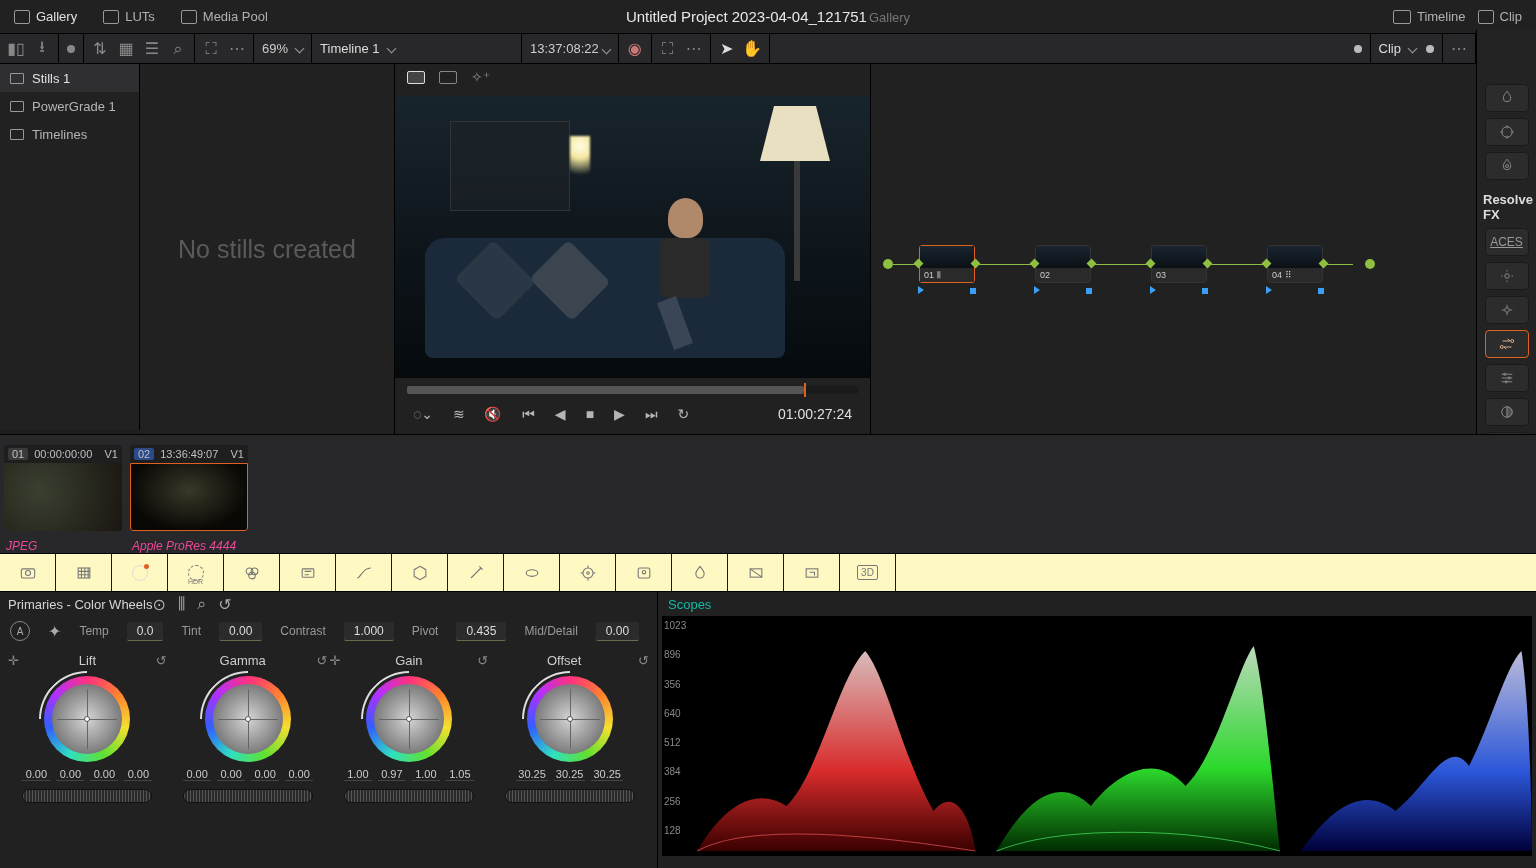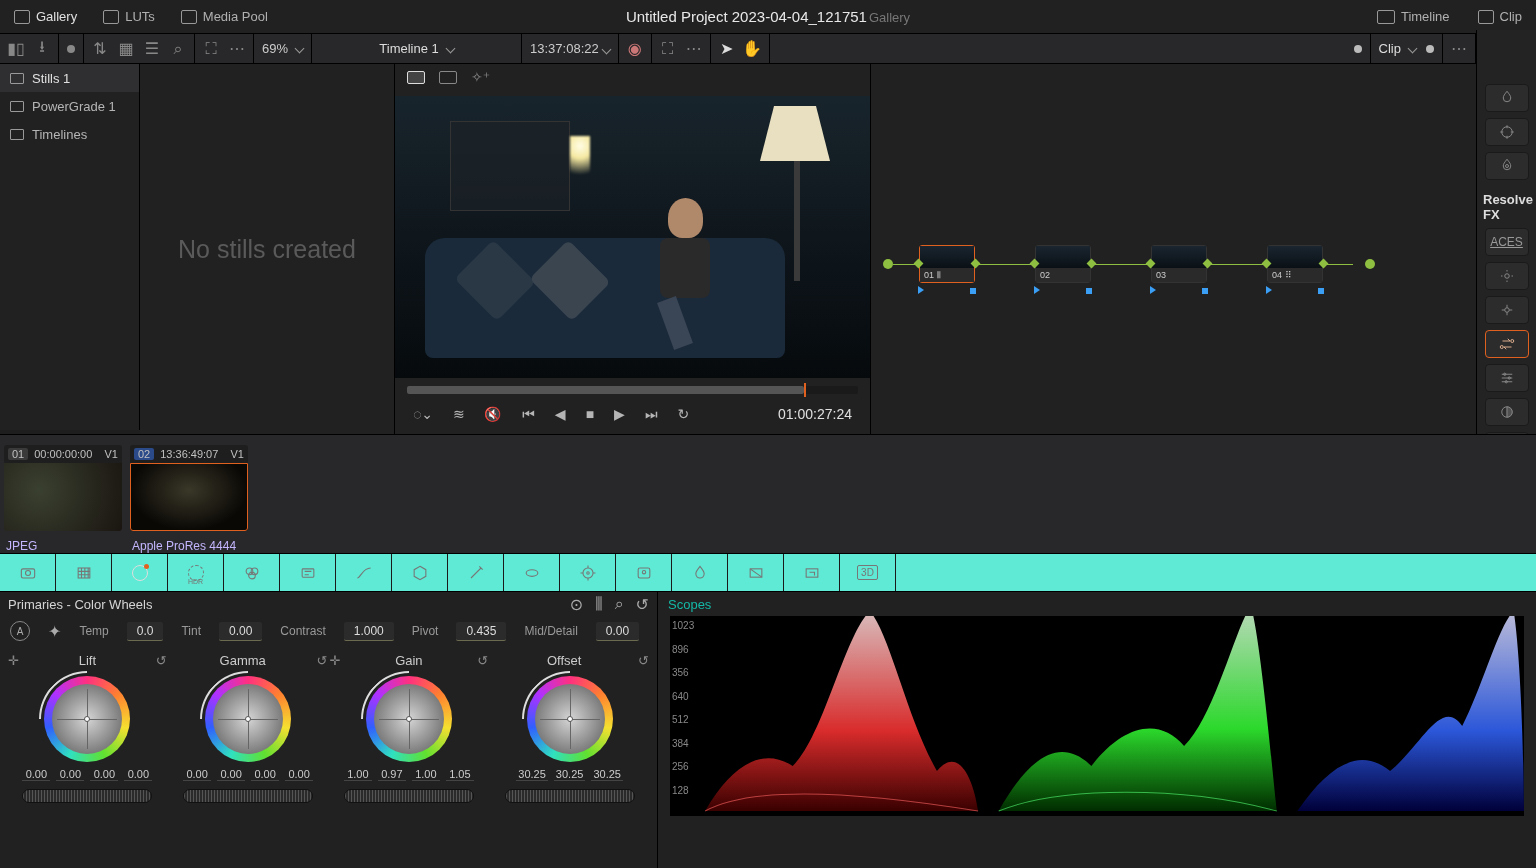--- a/index.html
+++ b/index.html
@@ -5,21 +5,21 @@
   * { box-sizing: border-box; margin: 0; padding: 0; font-family: "Segoe UI", Arial, sans-serif; }
   body { background: #1e1e1e; color: #c0c0c0; width: 1536px; height: 868px; overflow: hidden; position: relative; }
   .topbar { height: 34px; background: #212121; border-bottom: 1px solid #000; display: flex; align-items: center; padding: 0 8px; position: relative; }
   .topbar .group { display: flex; align-items: center; gap: 14px; height:100%; }
   .tab-btn { display: flex; align-items: center; gap: 6px; color: #b0b0b0; font-size: 13px; padding: 4px 6px; cursor:pointer;}
   .tab-btn.active { color: #e0e0e0; }
   .tab-icon { width: 16px; height: 14px; border: 1px solid #999; border-radius: 2px; position:relative;}
   .center-title { position: absolute; left: 50%; transform: translateX(-50%); display:flex; gap:2px; align-items:baseline;}
   .center-title .pname { color: #e8e8e8; font-size: 15px; font-weight: 500;}
   .center-title .pstatus { color: #777; font-size: 13px;}
-  .topbar-right { margin-left:auto; display:flex; gap:16px; align-items:center;}
+  .topbar-right { margin-left:auto; display:flex; gap:0; align-items:center;}
   .topbar-right .tab-btn { font-size:13px;}
   
   .toolbar2 { height: 30px; background: #28282a; border-bottom: 1px solid #000; display: flex; align-items:center; position:relative;}
   .toolbar2 .seg { display:flex; align-items:center; height:100%; padding:0 8px; gap:10px; border-right:1px solid #000;}
   .tool-icon { width:16px; height:16px; display:flex; align-items:center; justify-content:center; color:#888; cursor:pointer;}
   .dot { width:8px; height:8px; border-radius:50%;}
   .zoom-sel { color:#ccc; font-size:13px; display:flex; align-items:center; gap:4px;}
   .tl-name { color:#ddd; font-size:13px; display:flex; gap:4px; align-items:center;}
   .timecode-top { color:#ccc; font-size:13px;}
   
@@ -76,34 +76,34 @@
   .lib-btn.sel { border:1px solid #e06020; color:#e0b090;}
   .fxlabel { color:#ddd; font-size:13px; font-weight:600; margin:12px 0 4px 6px;}
   
   .clip-row { position:absolute; left:0; top:434px; right:0; height:120px; background:#28282a; border-top:1px solid #000; border-bottom:1px solid #000;}
   .clip { position:absolute; top:10px; width:118px;}
   .clip-head { height:18px; background:#1e1e1e; color:#c0c0c0; font-size:11px; display:flex; align-items:center; padding:0 4px; gap:6px; border-radius:3px 3px 0 0;}
   .clip-num{background:#3a3a3a;padding:0 4px;border-radius:2px;}
   .clip-thumb { width:118px; height:68px; background:#0a1015; border-radius:0 0 3px 3px;}
   .clip.sel .clip-thumb { outline:1px solid #e06020; outline-offset:-1px;}
   .clip.sel .clip-head .clip-num{ background:#2a4a8a;}
-  .clip-label { position:absolute; top:104px; color:#c4b5fd; font-size:12px;}
+  .clip-label { position:absolute; top:104px; color:#ec4899; font-size:12px;font-style:italic;}
   .ct-audience { background:radial-gradient(circle at 30% 40%,#3a4030,#1a1510);}
   .ct-room     { background:radial-gradient(ellipse at 50% 40%,#3a3828 0%,#0a0805 70%);}
   
-  .palette-row { position:absolute; left:0; top:554px; right:0; height:38px; background:#5eead4; border-bottom:1px solid #000; display:flex; align-items:center;}
+  .palette-row { position:absolute; left:0; top:554px; right:0; height:38px; background:#fef9c3; border-bottom:1px solid #000; display:flex; align-items:center;}
   .pal-cell { width:56px; height:100%; display:flex; align-items:center; justify-content:center; border-right:1px solid #1a1a1a; color:#777; cursor:pointer;}
   .pal-cell.active { color:#ddd;}
   .pal-cell svg { width:20px; height:20px;}
   .pal-cell .ring{width:16px;height:16px;border:1.5px solid currentColor;border-radius:50%;position:relative;}
   .pal-cell.active .ring::after{content:'';position:absolute;top:-2px;right:-2px;width:5px;height:5px;border-radius:50%;background:#e06020;}
   
   .bottom { position:absolute; left:0; top:592px; right:0; bottom:0; display:flex;}
   .wheels-pane { width:658px; background:#212121; border-right:1px solid #000;}
-  .wp-head { height:24px; display:flex; align-items:center; padding:0 8px; justify-content:space-between;}
+  .wp-head { height:24px; display:flex; align-items:center; padding:0 8px; }
   .wp-title { color:#d5d5d5; font-size:13px; font-weight:500;}
   .wp-icons { display:flex; gap:12px; color:#aaa;}
   .wp-icons span{cursor:pointer;}
   .wp-params { height:30px; display:flex; align-items:center; gap:18px; padding:0 10px;}
   .wp-params .lab { color:#999; font-size:12px;}
   .wp-params .val { color:#ddd; font-size:12px; background:#2b2b2b; padding:2px 10px; border-radius:2px; border-bottom:1px solid #6b6b50;}
   .auto-badge { width:20px;height:20px;border:1px solid #888;border-radius:50%;display:flex;align-items:center;justify-content:center;font-size:10px;color:#aaa; cursor:pointer;}
   .wheels-grid { display:flex; padding:4px 8px 0 8px; gap:2px;}
   .wheel-col { flex:1; display:flex; flex-direction:column; align-items:center;}
   .wc-head { width:100%; display:flex; align-items:center; justify-content:space-between; color:#ccc; font-size:13px; height:20px;}
@@ -120,21 +120,21 @@
   .wheel-cross::before{left:50%;top:0;width:1px;height:100%;}
   .wheel-cross::after{top:50%;left:0;height:1px;width:100%;}
   .wc-vals { display:flex; gap:6px; color:#ccc; font-size:11px;}
   .wc-vals span{border-bottom:1px solid #444;padding:0 2px;min-width:28px;text-align:center;}
   .wc-jog { width:130px; height:14px; margin-top:8px;
     background:repeating-linear-gradient(90deg,#555 0,#555 1px,#2a2a2a 1px,#2a2a2a 3px);
     border-radius:7px; border:1px solid #111;}
   
   .scopes-pane { flex:1; background:#212121;}
   .sc-head { height:24px; display:flex; align-items:center; padding:0 10px; color:#14b8a6; font-size:13px; font-weight:500;}
-  .scope { position:relative; height:200px; margin:0 12px; background:#000; overflow:hidden;}
+  .scope { position:relative; height:240px; margin:0 4px; background:#000; overflow:hidden;}
   .scope-ylabels { position:absolute; left:2px; top:0; height:100%; display:flex; flex-direction:column; justify-content:space-between; padding:4px 0 20px 0;}
   .scope-ylabels span{color:#888;font-size:10px;}
   .wave { position:absolute; bottom:0; left:30px; right:0;}
   .wave svg{width:100%;height:220px;display:block;}
   
   .chev::after{content:'';display:inline-block;width:6px;height:6px;border-right:1px solid #999;border-bottom:1px solid #999;transform:rotate(45deg);margin-left:4px;vertical-align:middle;}
 </style>
 </head>
 <body>
 
@@ -185,21 +185,21 @@
   </div>
   <div class="seg">
     <div class="tool-icon">⛶</div>
     <div class="tool-icon">⋯</div>
   </div>
   <div class="seg">
       <div class="zoom-sel chev">
         <span>69%</span>
       </div>
     </div>
-  <div class="seg" style="flex:0 0 210px;justify-content:center;">
+  <div class="seg" style="flex:0 0 210px;justify-content:flex-start;">
       <div class="tl-name chev">
         <span>Timeline 1</span>
       </div>
     </div>
   <div class="seg">
       <div class="timecode-top chev"><span>13:37:08:22</span></div>
     </div>
   <div class="seg">
     <div class="tool-icon" style="color:#c77;">◉</div>
   </div>

